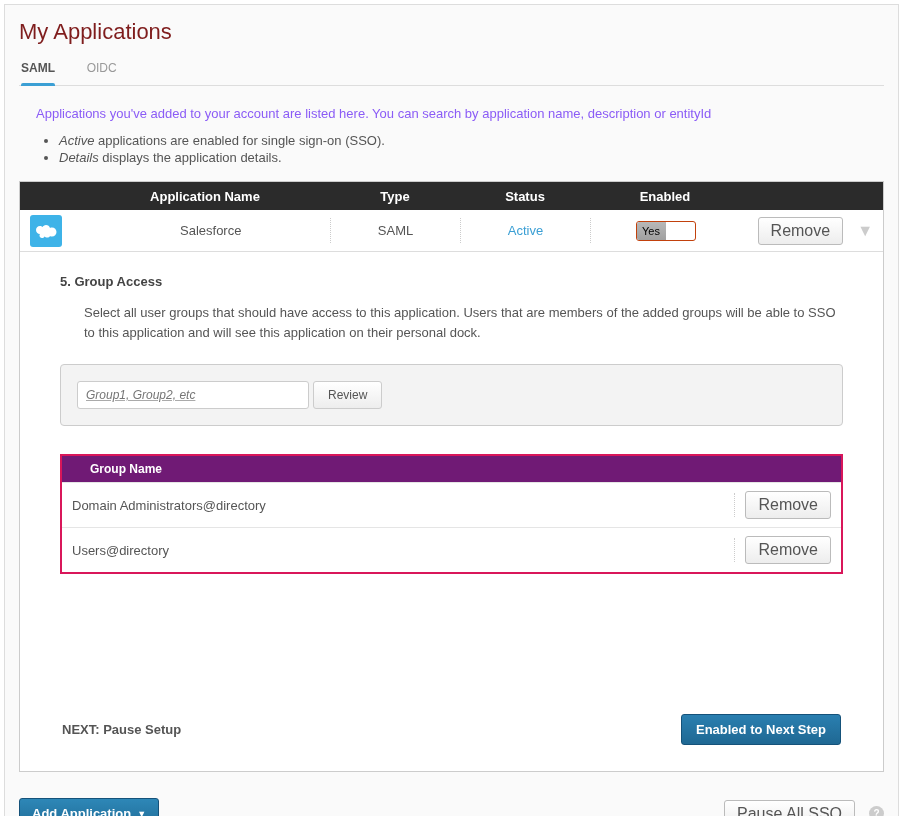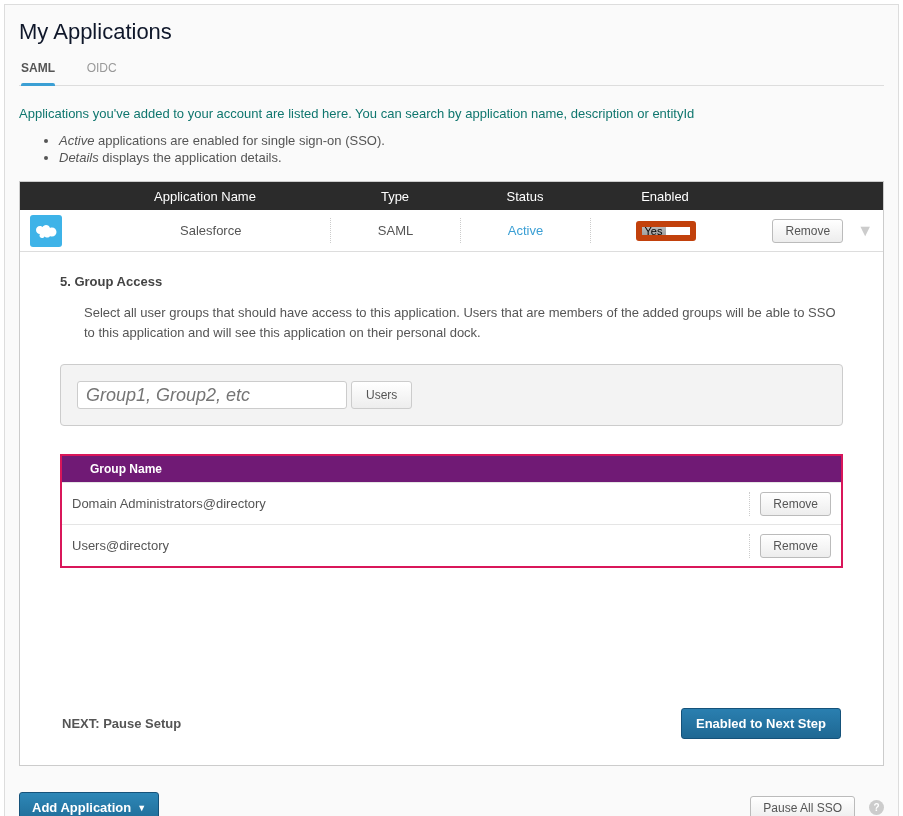--- a/index.html
+++ b/index.html
@@ -13,21 +13,21 @@
     width: 903px;
   }
   .outer {
     border: 1px solid #ddd;
     background: #fafafa;
     padding: 12px 14px 18px 14px;
   }
   h1 {
     font-size: 22px;
     font-weight: 500;
-    color: #0f172a;
+    color: #7f1d1d;
     margin: 2px 0 10px 0;
   }
   .tabs {
     border-bottom: 1px solid #ddd;
     margin-bottom: 20px;
   }
   .tab {
     display: inline-block;
     padding: 6px 2px 10px 2px;
     margin-right: 24px;
@@ -41,35 +41,35 @@
     font-weight: 600;
   }
   .tab.active::after {
     content: "";
     position: absolute;
     left: 2px; right: 2px; bottom: -1px;
     height: 3px;
     background: #3b9fd4;
     border-radius: 2px 2px 0 0;
   }
-  .intro { color: #0f766e; margin-bottom: 8px; }
+  .intro { color: #8b5cf6; margin-bottom: 8px; margin-left: 17px; }
   .bullets { margin: 12px 0 16px 0; padding-left: 40px; color: #555; }
   .bullets li { margin: 2px 0; font-size: 13px; }
   .bullets em { font-style: italic; }
 
   .app-panel {
     border: 1px solid #ccc;
     background: #fff;
   }
   .app-thead {
     background: #2b2b2b;
     color: #fff;
     display: flex;
     align-items: center;
-    font-weight: 400;
+    font-weight: 700;
     font-size: 13px;
     height: 28px;
   }
   .app-row {
     display: flex;
     align-items: center;
     height: 42px;
     border-bottom: 1px solid #ddd;
   }
   .col-icon { width: 60px; padding-left: 10px; }
@@ -84,40 +84,40 @@
   .app-icon {
     width: 32px; height: 32px;
     background: #3eb3e8;
     border-radius: 3px;
     display:flex; align-items:center; justify-content:center;
   }
   .app-icon svg { width: 22px; height: 14px; }
   .status-link { color: #3b9fd4; }
   .toggle {
     width: 60px; height: 20px;
-    border: 6px solid #c2410c;
+    border: 1px solid #c2410c;
     border-radius: 3px;
     display: flex;
     background: #fff;
     overflow: hidden;
   }
   .toggle .yes {
     background: linear-gradient(#b8b8b8,#a0a0a0);
     color: #000;
     font-size: 11px;
     display:flex; align-items:center; justify-content:center;
     width: 50%;
   }
   .toggle .blank { width:50%; }
   .btn {
     background: linear-gradient(#fff,#ededed);
     border: 1px solid #bbb;
     border-radius: 3px;
     padding: 4px 12px;
-    font-size: 12px;
+    font-size: 16px;
     color: #555;
     cursor: pointer;
   }
   .caret-down {
     color: #ccc;
     font-size: 16px;
   }
 
   .panel-body { padding: 22px 40px 26px 40px; }
   .step-head { font-weight: 700; color: #444; margin-bottom: 14px; }
@@ -125,28 +125,29 @@
 
   .search-wrap {
     border: 1px solid #ccc;
     border-radius: 4px;
     background: #f3f3f3;
     padding: 16px;
     margin-bottom: 28px;
   }
   .search-row { display: flex; gap: 4px; }
   .search-input {
-    width: 270px;
+    width: 232px;
     height: 28px;
     border: 1px solid #ccc;
     border-radius: 3px;
     padding: 0 8px;
     font-style: italic;
     color: #aaa;
-    font-size: 18px;
+    font-size: 12px;
+    text-decoration: underline;
   }
   .search-btn {
     height: 28px;
     border: 1px solid #ccc;
     background: linear-gradient(#fff,#ededed);
     border-radius: 3px;
     padding: 0 14px;
     font-size: 12px;
     color: #555;
     cursor: pointer;
@@ -270,21 +271,21 @@
       </div>
     </div>
 
     <div class="panel-body">
       <div class="step-head">5. Group Access</div>
       <p class="step-desc">Select all user groups that should have access to this application. Users that are members of the added groups will be able to SSO to this application and will see this application on their personal dock.</p>
 
       <div class="search-wrap">
         <div class="search-row">
           <input class="search-input" placeholder="Group1, Group2, etc" style="">
-          <button class="search-btn">Users</button>
+          <button class="search-btn">Review</button>
         </div>
       </div>
 
       <div class="group-table">
         <div class="group-thead">Group Name</div>
         <div class="group-row">
           <span class="group-name">Domain Administrators@directory</span>
           <span class="divider"></span>
           <button class="btn">Remove</button>
         </div>

